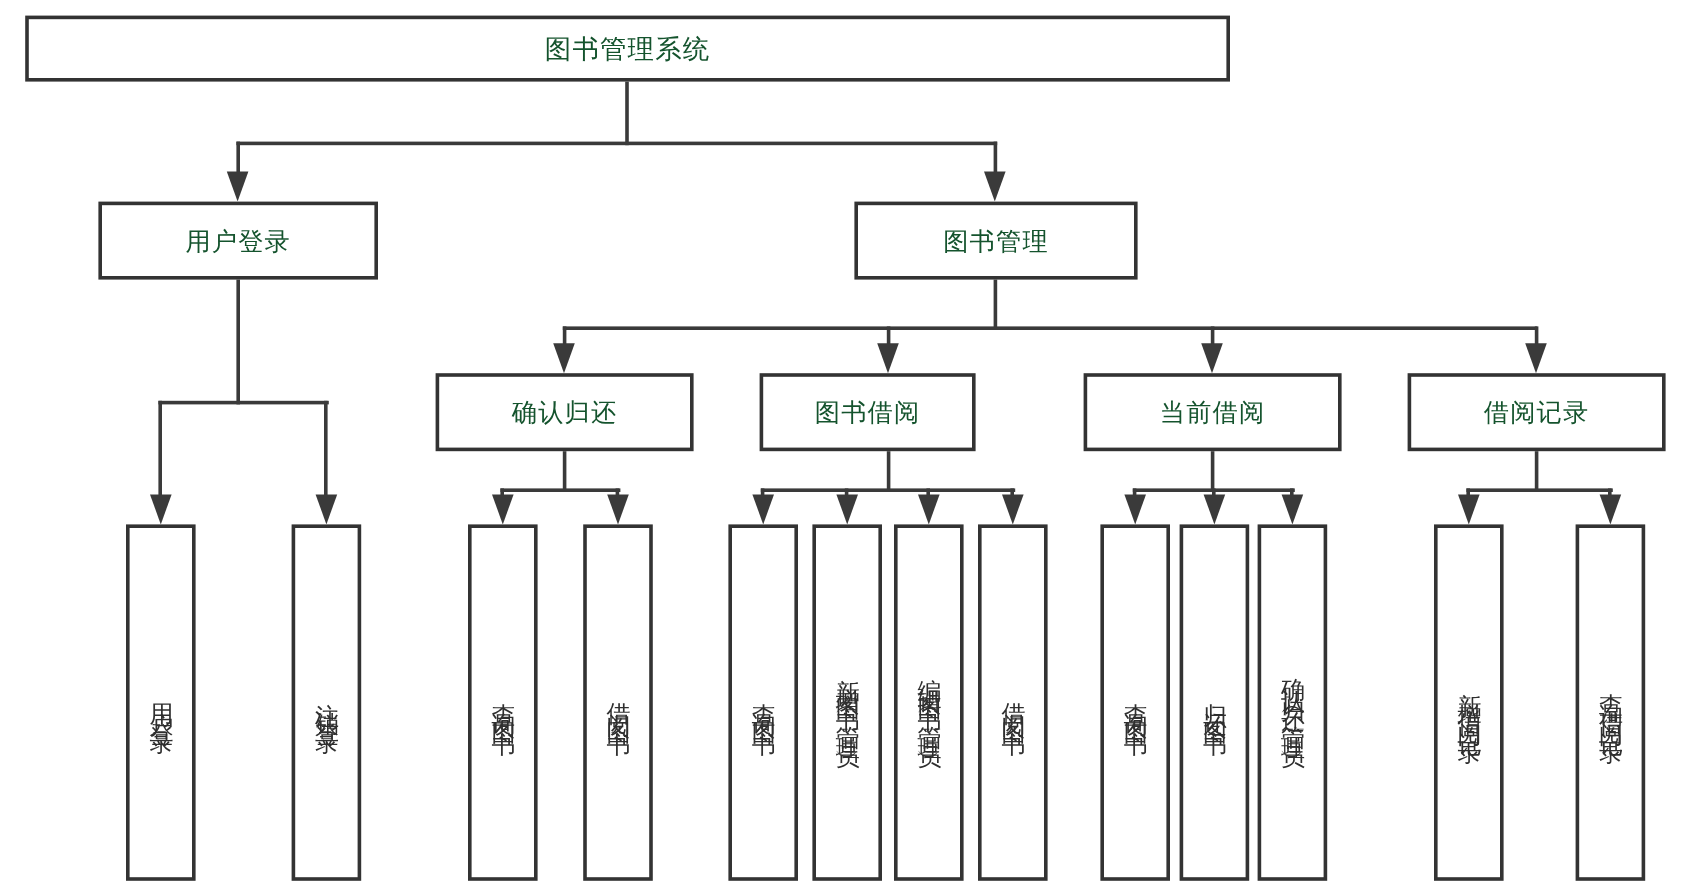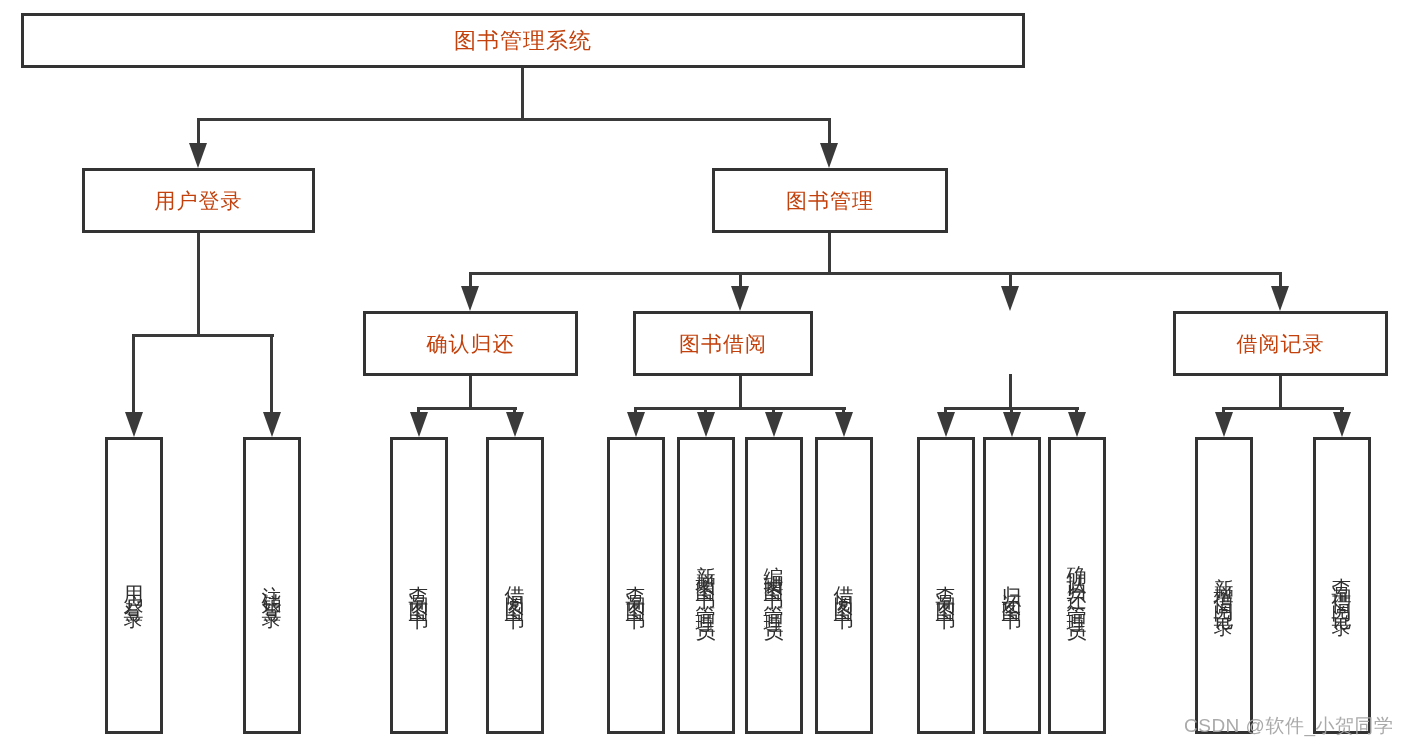--- a/index.html
+++ b/index.html
@@ -13,21 +13,21 @@
   }
   
   .box {
     position: absolute;
     box-sizing: border-box;
     border: 3px solid #333333;
     background: #ffffff;
     display: flex;
     align-items: center;
     justify-content: center;
-    color: #c2410c;
+    color: #14532d;
     font-size: 21px;
     letter-spacing: 1px;
     z-index: 2;
   }
   .box.root { font-size: 22px; }
   
   .vbox {
     position: absolute;
     box-sizing: border-box;
     border: 3px solid #333333;
@@ -111,20 +111,23 @@
   <div class="ar" style="left:1001px; top:286px;"></div>
   <div class="vl" style="left:1279px; top:272px; height:17px;"></div>
   <div class="ar" style="left:1271px; top:286px;"></div>
 
   <div class="box" style="left:363px; top:311px; width:215px; height:65px;">
     <span>确认归还</span>
   </div>
   <div class="box" style="left:633px; top:311px; width:180px; height:65px;">
     <span>图书借阅</span>
   </div>
+  <div class="box" style="left:903px; top:311px; width:215px; height:65px;">
+    <span>当前借阅</span>
+  </div>
   <div class="box" style="left:1173px; top:311px; width:215px; height:65px;">
     <span>借阅记录</span>
   </div>
 
   <div class="vl" style="left:469px; top:374px; height:36px;"></div>
   <div class="hl" style="left:417px; top:407px; width:100px;"></div>
   <div class="vl" style="left:417px; top:407px; height:8px;"></div>
   <div class="ar" style="left:410px; top:412px;"></div>
   <div class="vl" style="left:513px; top:407px; height:8px;"></div>
   <div class="ar" style="left:506px; top:412px;"></div>
@@ -193,15 +196,14 @@
     <span class="vtext">确认归还（管理员）</span>
   </div>
 
   <div class="vbox" style="left:1195px;">
     <span class="vtext">新增借阅记录</span>
   </div>
   <div class="vbox" style="left:1313px;">
     <span class="vtext">查询借阅记录</span>
   </div>
 
-  <div class="wm">CSDN @软件_小贺同学</div>
 
 </div>
 
 </body></html>

